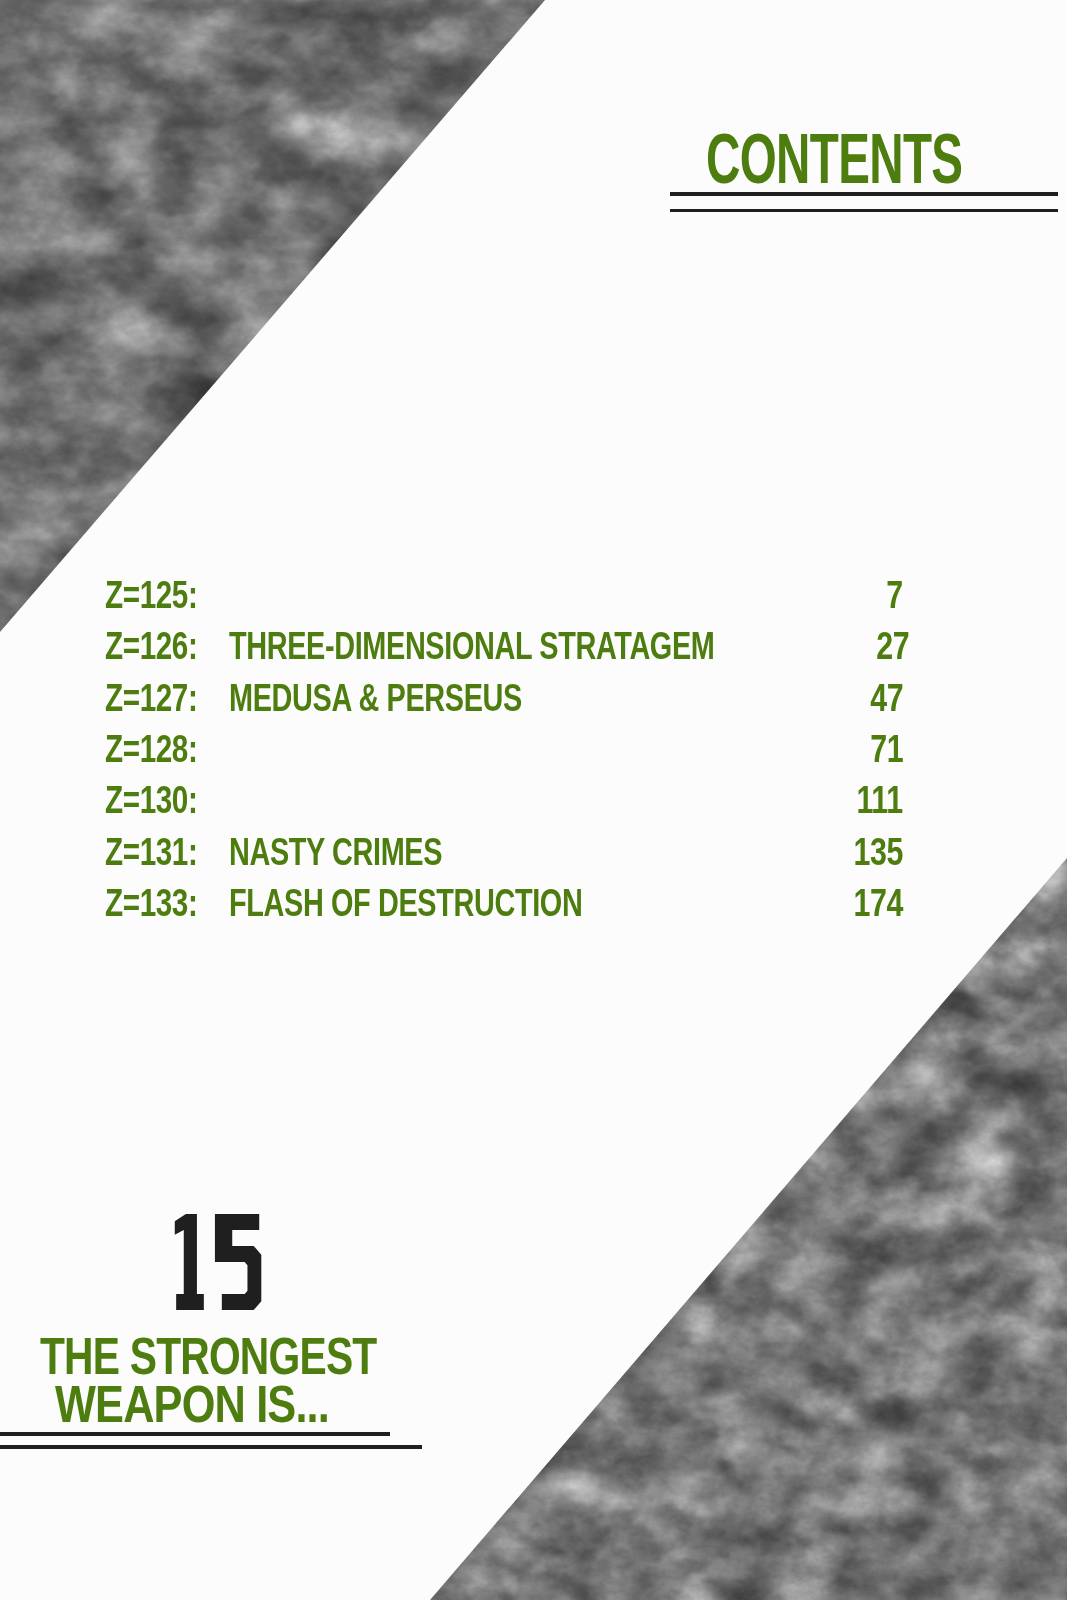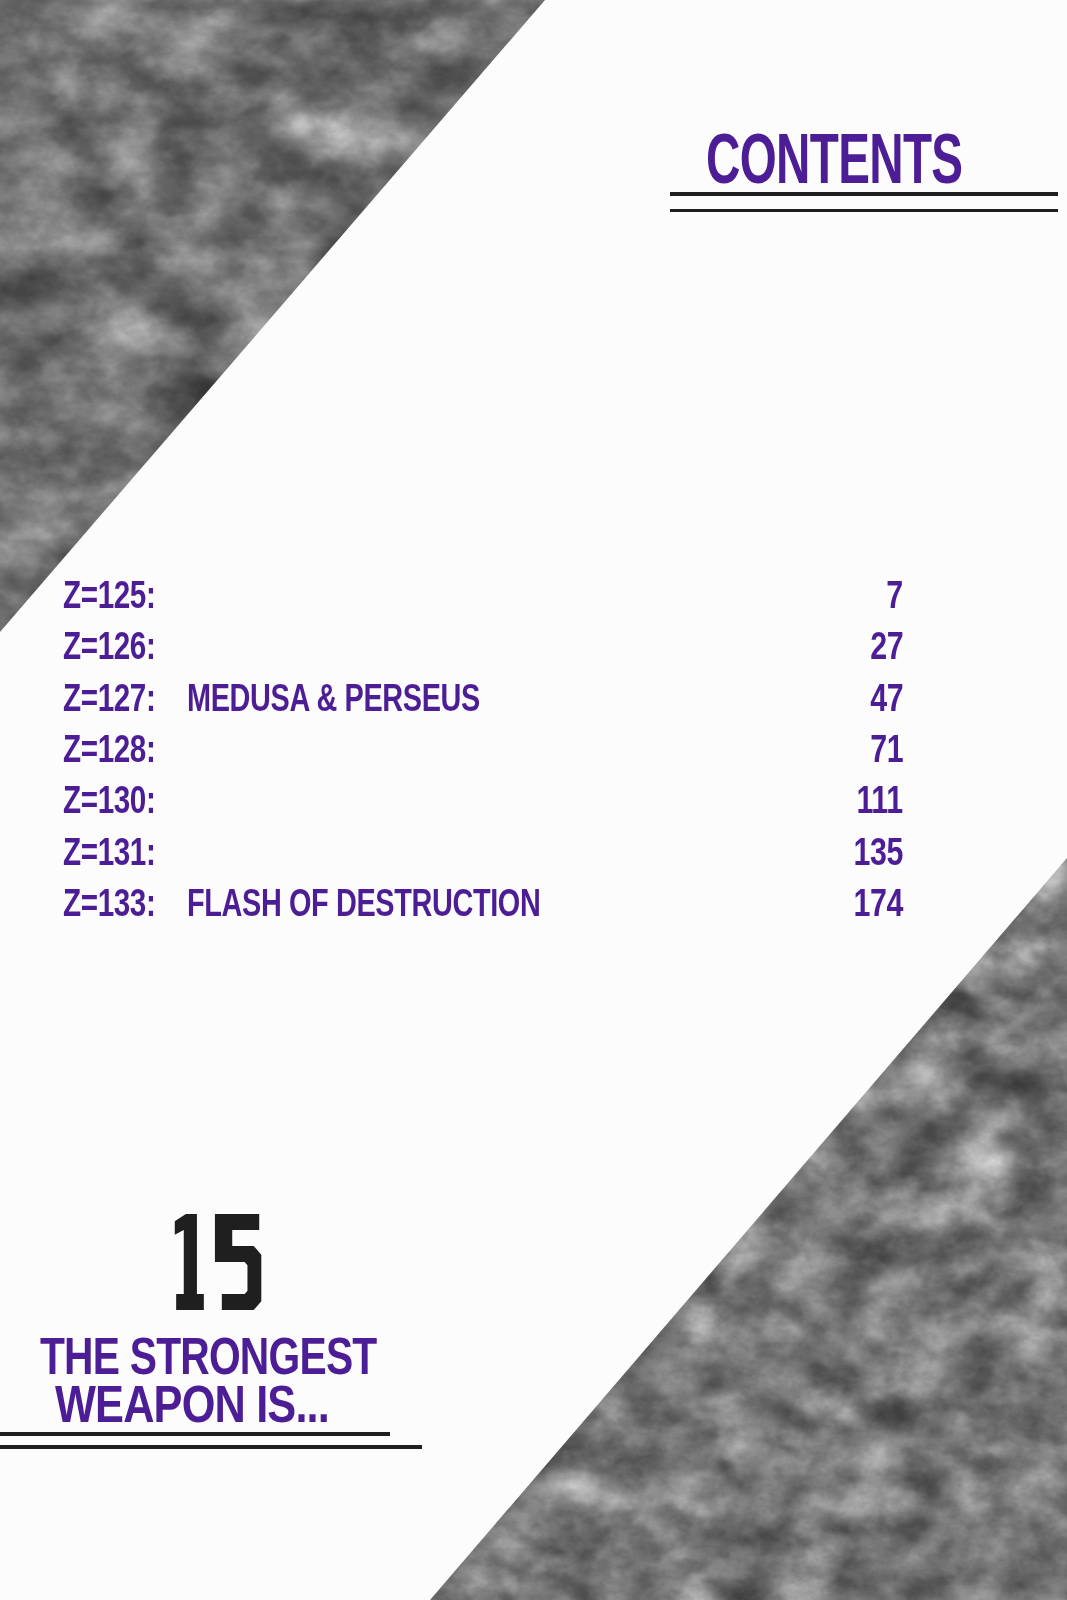--- a/index.html
+++ b/index.html
@@ -2,21 +2,21 @@
 <html><head>
 <meta charset="utf-8">
 <style>
   html,body{margin:0;padding:0;}
   .page{
     position:relative;
     width:1067px;height:1600px;
     background:#fcfcfc;
     overflow:hidden;
     font-family:"Liberation Sans","DejaVu Sans",sans-serif;
-    color:#4c1d95;
+    color:#4d7c0f;
   }
   .tex{position:absolute;}
   .tex svg{display:block;width:100%;height:100%;}
   .tex-tl{left:0;top:0;width:545px;height:632px;
     clip-path:polygon(0 0,100% 0,0 100%);}
   .tex-br{left:430px;top:858px;width:637px;height:742px;
     clip-path:polygon(100% 0,100% 100%,0 100%);}
 
   .cond{display:inline-block;white-space:nowrap;line-height:1;}
 
@@ -25,21 +25,21 @@
     font-size:70px;font-weight:700;line-height:70px;
     letter-spacing:-1px;white-space:nowrap;
     transform:scaleX(0.68);transform-origin:0 0;
   }
   .rule{position:absolute;background:#1f1f1f;height:3.5px;}
   .rule-c1{left:670px;top:192px;width:388px;}
   .rule-c2{left:670px;top:208.5px;width:388px;}
 
   .toc{position:absolute;left:63px;top:570px;width:840px;}
   .toc-row{display:flex;align-items:center;height:51.3px;
-    font-size:38px;font-weight:700;letter-spacing:-0.5px;}
+    font-size:38px;font-weight:700;letter-spacing:-0.5px;margin-left:42px;}
   .toc-label{flex:0 0 124px;}
   .toc-label .cond{transform:scaleX(0.78);transform-origin:0 50%;}
   .toc-title{flex:1 1 auto;overflow:visible;}
   .toc-title .cond{transform:scaleX(0.76);transform-origin:0 50%;}
   .toc-page{margin-left:auto;text-align:right;}
   .toc-page .cond{transform:scaleX(0.8);transform-origin:100% 50%;}
 
   .vol-num{position:absolute;left:172px;top:1214px;width:90px;height:96px;}
   .vol-num svg{display:block;width:100%;height:100%;}
   .vol-line1{position:absolute;left:40px;top:1331px;
@@ -94,37 +94,39 @@
   <div class="rule rule-c1"></div>
   <div class="rule rule-c2"></div>
 
   <div class="toc">
     <div class="toc-row">
       <span class="toc-label"><span class="cond">Z=125:</span></span>
       <span class="toc-page"><span class="cond">7</span></span>
     </div>
     <div class="toc-row">
       <span class="toc-label"><span class="cond">Z=126:</span></span>
+      <span class="toc-title"><span class="cond">THREE-DIMENSIONAL STRATAGEM</span></span>
       <span class="toc-page"><span class="cond">27</span></span>
     </div>
     <div class="toc-row">
       <span class="toc-label"><span class="cond">Z=127:</span></span>
       <span class="toc-title"><span class="cond">MEDUSA &amp; PERSEUS</span></span>
       <span class="toc-page"><span class="cond">47</span></span>
     </div>
     <div class="toc-row">
       <span class="toc-label"><span class="cond">Z=128:</span></span>
       <span class="toc-page"><span class="cond">71</span></span>
     </div>
     <div class="toc-row">
       <span class="toc-label"><span class="cond">Z=130:</span></span>
       <span class="toc-page"><span class="cond">111</span></span>
     </div>
     <div class="toc-row">
       <span class="toc-label"><span class="cond">Z=131:</span></span>
+      <span class="toc-title"><span class="cond">NASTY CRIMES</span></span>
       <span class="toc-page"><span class="cond">135</span></span>
     </div>
     <div class="toc-row">
       <span class="toc-label"><span class="cond">Z=133:</span></span>
       <span class="toc-title"><span class="cond">FLASH OF DESTRUCTION</span></span>
       <span class="toc-page"><span class="cond">174</span></span>
     </div>
   </div>
 
   <div class="vol-num" aria-label="15">

